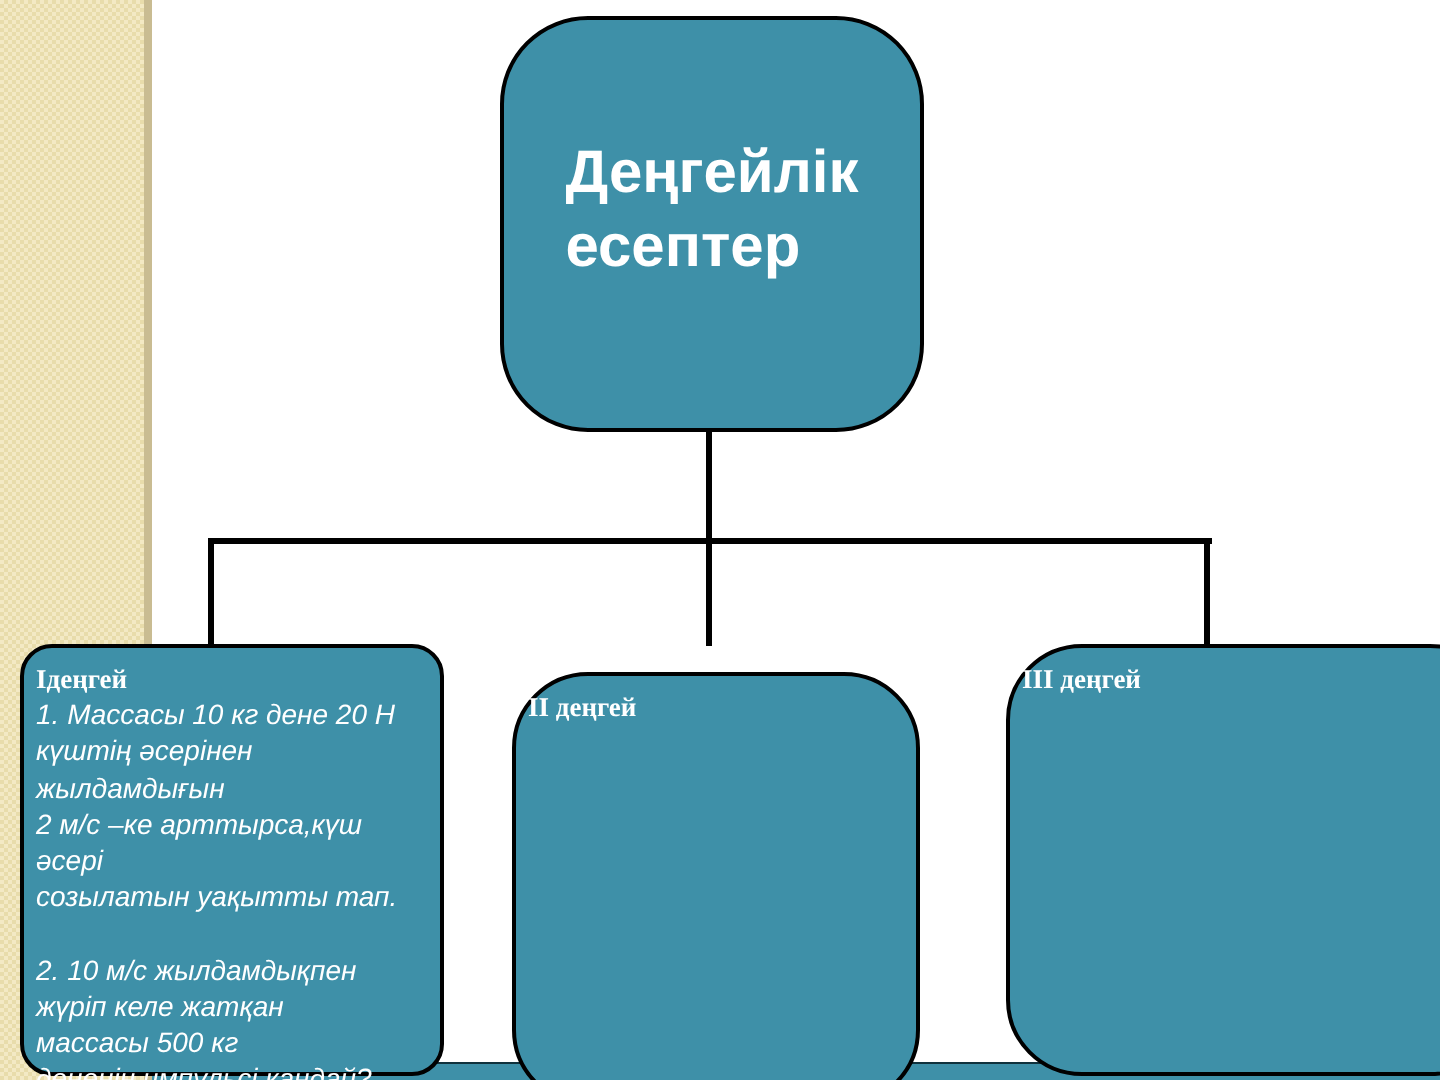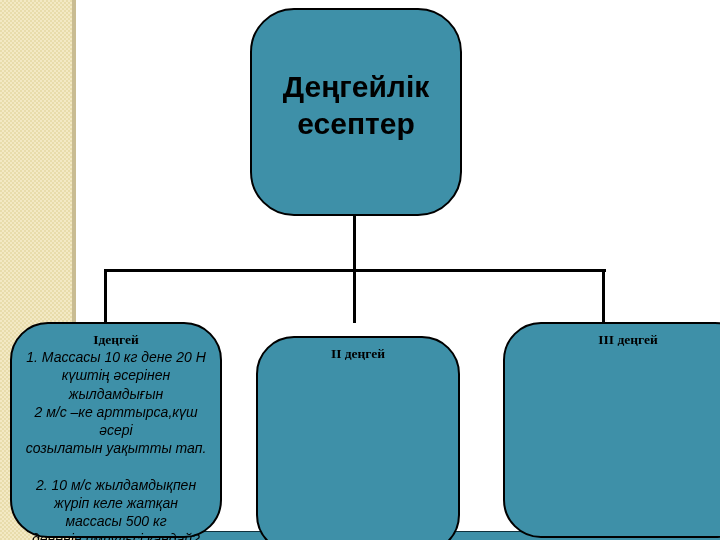--- a/index.html
+++ b/index.html
@@ -50,43 +50,43 @@
   .conn-v-left  { left: 104px; top: 271px; width: 3px; height: 52px; }
   .conn-v-mid   { left: 353px; top: 271px; width: 3px; height: 52px; }
   .conn-v-right { left: 602px; top: 271px; width: 3px; height: 52px; }
 
   .node {
     position: absolute;
     background: #3e90a8;
     border: 2px solid #000000;
     box-sizing: border-box;
     z-index: 4;
-    color: #000000;
-    text-align: center;
+    color: #ffffff;
+    text-align: left;
   }
   .title-node {
     left: 250px; top: 8px;
     width: 212px; height: 208px;
     border-radius: 44px;
     display: flex;
     align-items: center;
     justify-content: center;
   }
   .title-text {
     font-size: 30px;
     font-weight: bold;
     line-height: 1.25;
     white-space: pre-line;
     margin-top: -14px;
   }
   .level-node {
     border-radius: 38px;
     padding: 8px 6px 4px 6px;
   }
-  .level-1 { left: 10px;  top: 322px; width: 212px; height: 216px; }
+  .level-1 { left: 10px;  top: 322px; width: 212px; height: 216px; border-radius: 16px; }
   .level-2 { left: 256px; top: 336px; width: 204px; height: 217px; }
   .level-3 { left: 503px; top: 322px; width: 250px; height: 216px; }
   .level-heading {
     font-family: "Liberation Serif", serif;
     font-weight: bold;
     font-size: 13.5px;
     line-height: 1.2;
   }
   .level-body {
     font-size: 14px;

